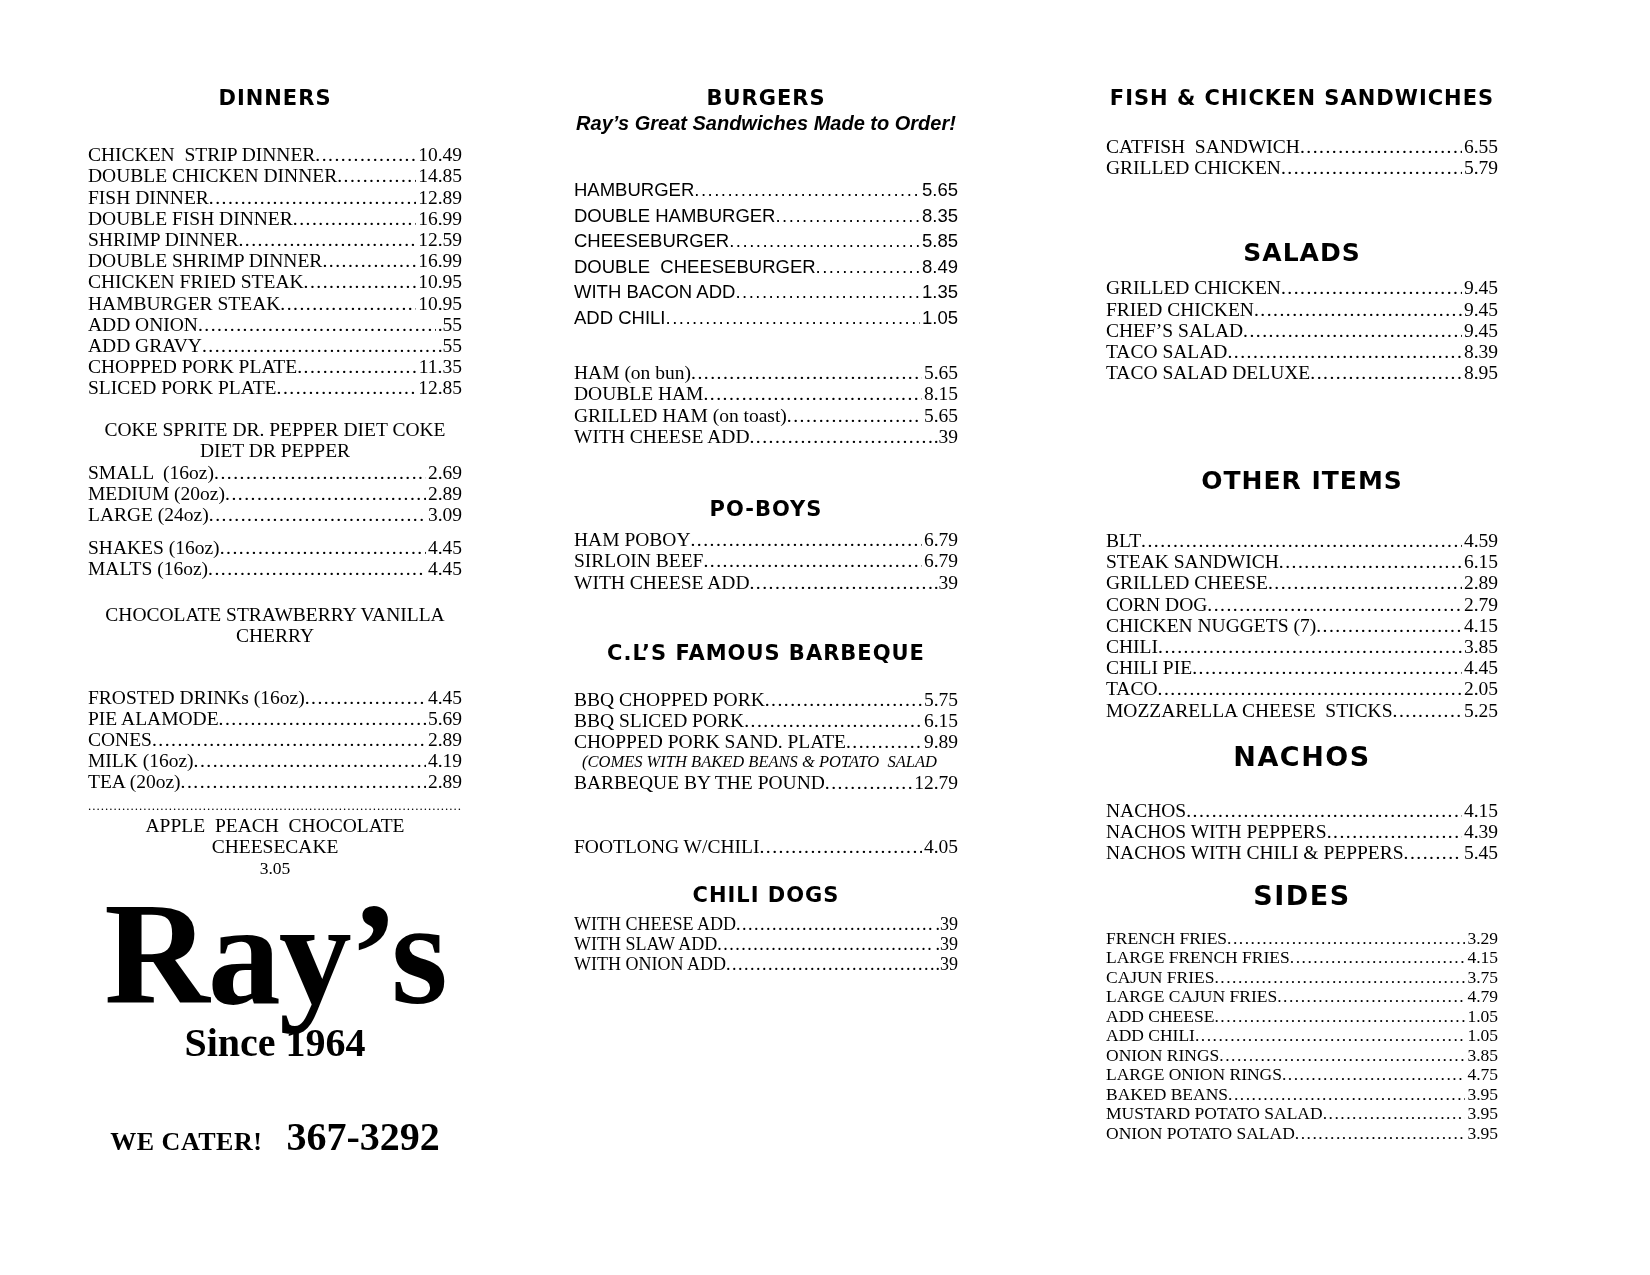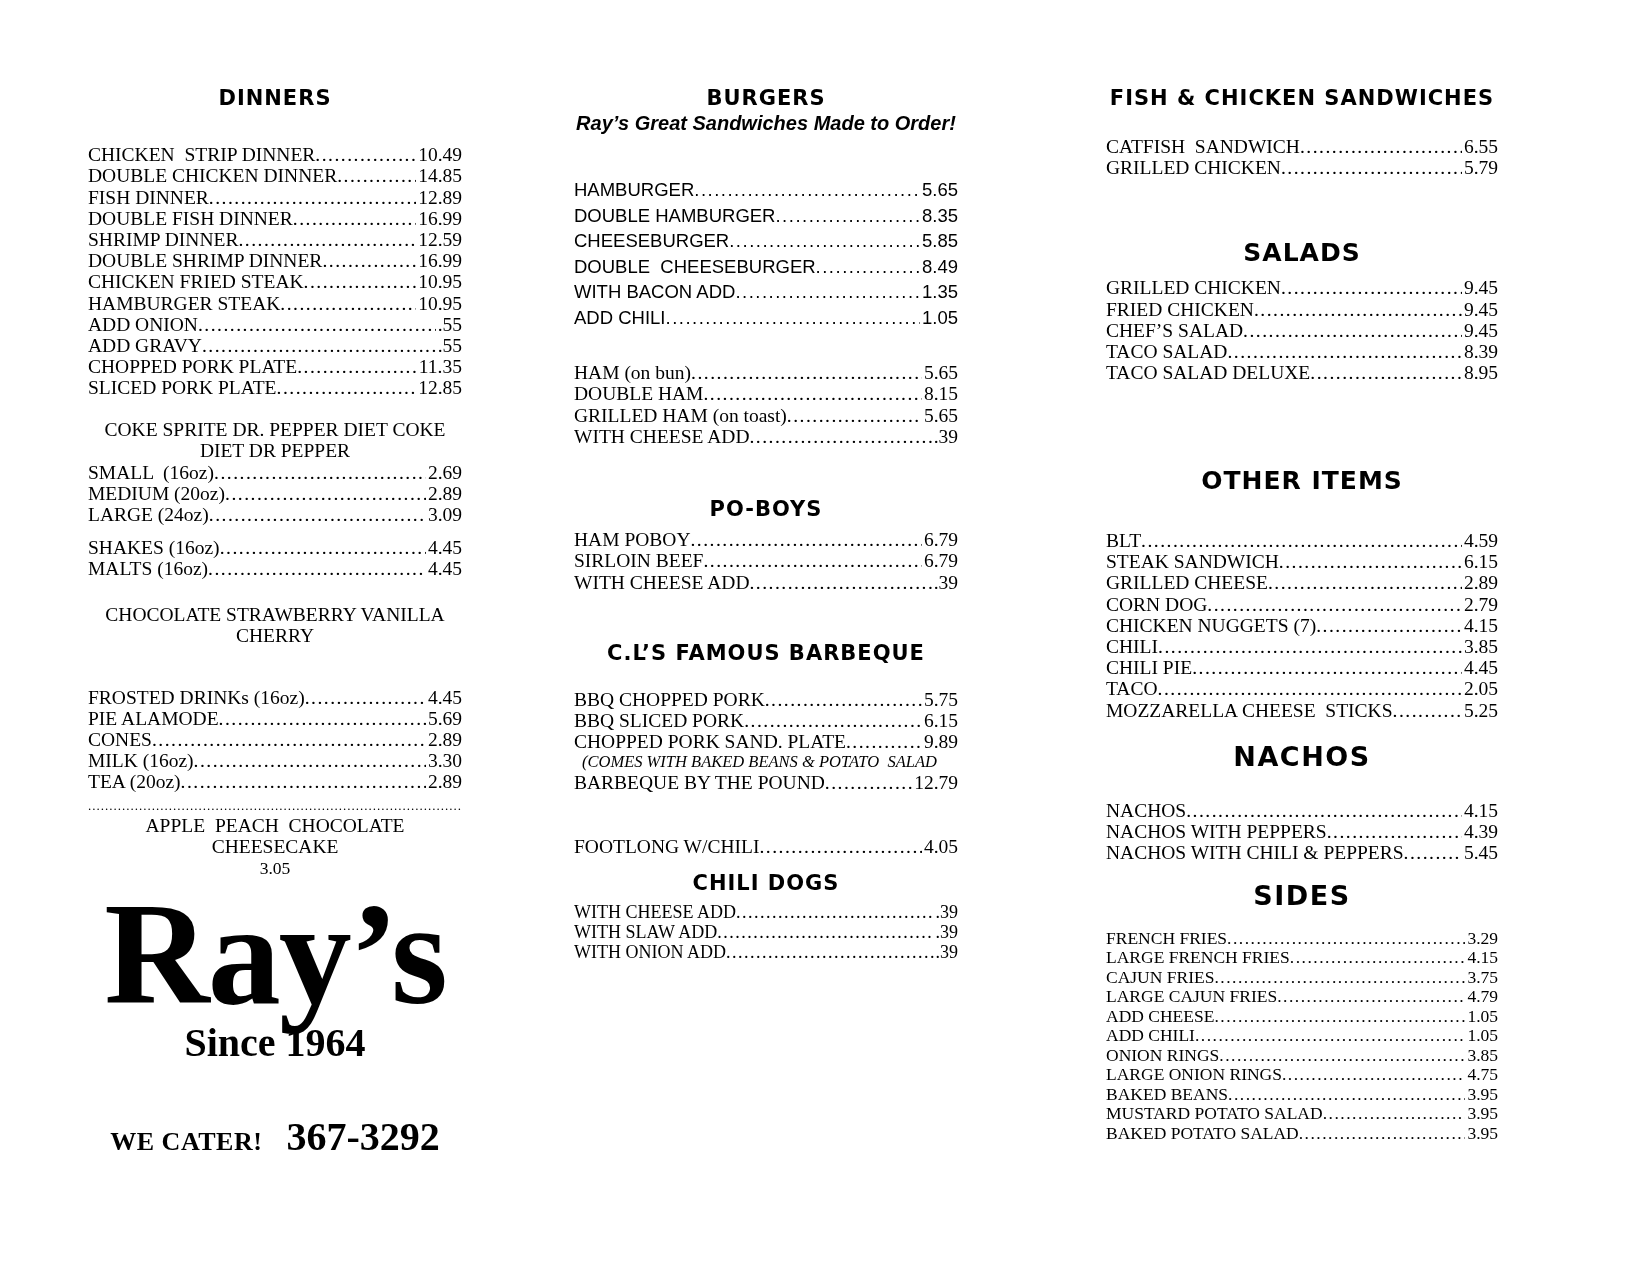--- a/index.html
+++ b/index.html
@@ -72,21 +72,21 @@
   
   .h-burgers { margin-top:86px; }
   .burger-list { margin-top:42px; }
   .h-ham { margin-top:64px; }
   .ham-list { margin-top:32px; }
   .h-poboys { margin-top:50px; }
   .poboy-list { margin-top:8px; }
   .h-bbq { margin-top:48px; }
   .bbq-list { margin-top:24px; }
   .footlong { margin-top:42px; }
-  .h-chilidogs { margin-top:14px; }
+  .h-chilidogs { margin-top:26px; }
   .chilidog-list { margin-top:8px; }
 
   
   .h-fish { margin-top:86px; }
   .fish-list { margin-top:26px; }
   .h-salads { margin-top:60px; }
   .salad-list { margin-top:10px; }
   .h-other { margin-top:84px; }
   .other-list { margin-top:34px; }
   .h-nachos { margin-top:20px; }
@@ -239,21 +239,21 @@
 
         <div class="row">
           <span class="name">CONES</span>
           <span class="dots"></span>
           <span class="price">2.89</span>
         </div>
 
         <div class="row">
           <span class="name">MILK (16oz)</span>
           <span class="dots"></span>
-          <span class="price">3.30</span>
+          <span class="price">4.19</span>
         </div>
 
         <div class="row">
           <span class="name">TEA (20oz)</span>
           <span class="dots"></span>
           <span class="price">2.89</span>
         </div>
       </div>
 
     <div class="dots-line"></div>
@@ -610,20 +610,20 @@
           <span class="price">3.95</span>
         </div>
 
         <div class="row">
           <span class="name">MUSTARD POTATO SALAD</span>
           <span class="dots"></span>
           <span class="price">3.95</span>
         </div>
 
         <div class="row">
-          <span class="name">BAKED POTATO SALAD</span>
+          <span class="name">ONION POTATO SALAD</span>
           <span class="dots"></span>
           <span class="price">3.95</span>
         </div>
       </div>
   </div>
 
 </div>
 
 </body></html>

